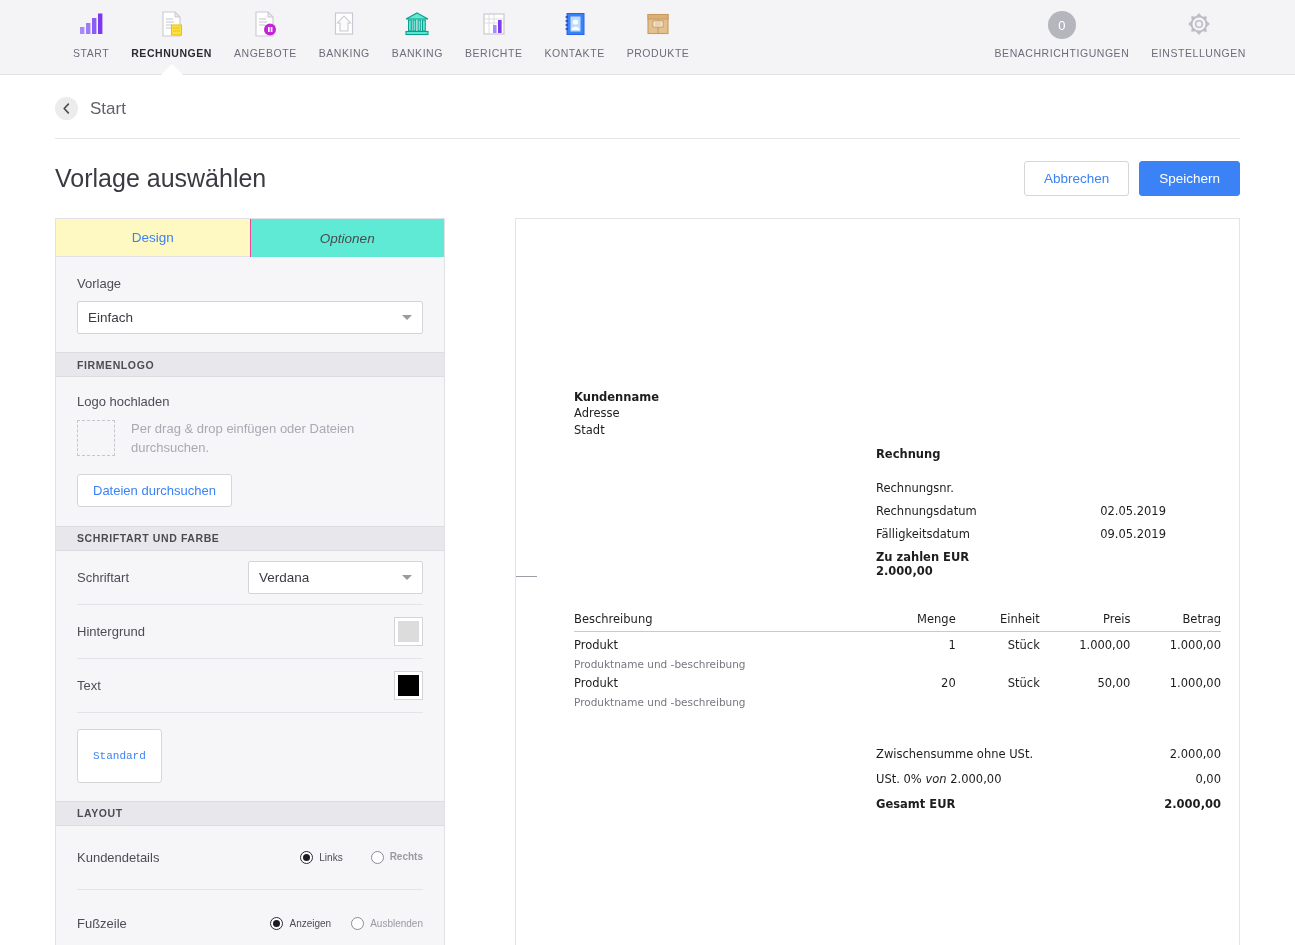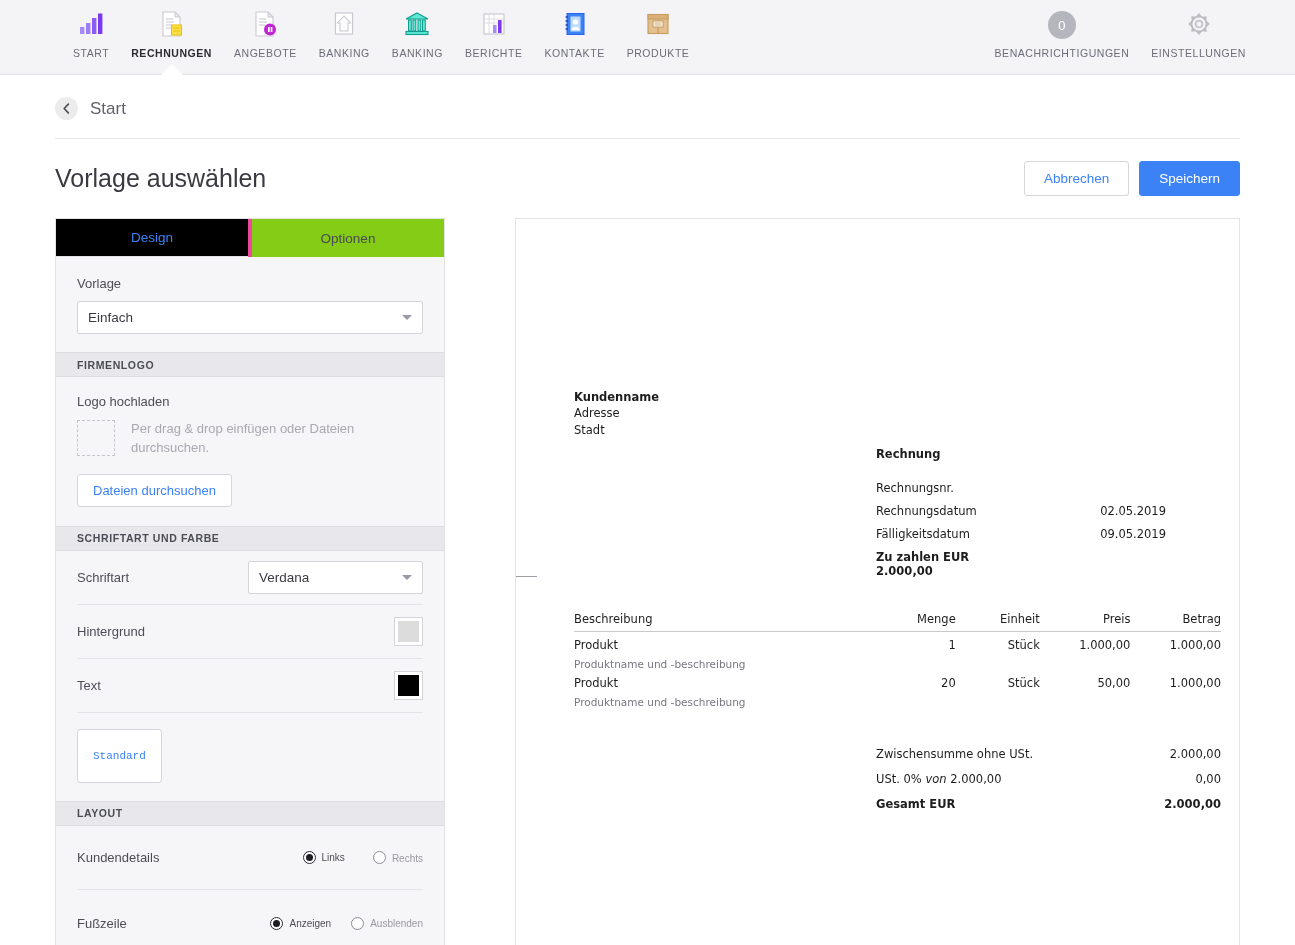--- a/index.html
+++ b/index.html
@@ -109,28 +109,29 @@
   .tabs { display: flex; height: 38px; }
   .tab {
     flex: 1;
     display: flex; align-items: center; justify-content: center;
     font-size: 13.5px;
     cursor: pointer;
     border-bottom: 1px solid #e2e2e6;
   }
   .tab.active {
     color: #3b82f6;
-    background: #000000;
+    background: #fef9c3;
     border-bottom: 1px solid #e2e2e6;
   }
   .tab.inactive {
     color: #4a4a52;
-    background: #84cc16;
-    border-left: 4px solid #ec4899;
+    background: #5eead4;
+    border-left: 1px solid #ec4899;
     border-bottom: none;
+    font-style: italic;
   }
   .pad { padding: 0 21px; }
   .field-label { font-size: 13px; color: #4d4d56; }
   .sel {
     position: relative;
     background: #ffffff;
     border: 1px solid #d4d4d9;
     border-radius: 2px;
     height: 33px;
     display: flex; align-items: center;
@@ -465,21 +466,21 @@
     <div class="section-head">LAYOUT</div>
 
     <div class="pad">
       <div class="row-line" style="height:64px;">
         <span class="field-label">Kundendetails</span>
         <div style="margin-left:auto;display:flex;align-items:center;gap:28px;">
           <label style="display:flex;align-items:center;">
             <span class="radio on"></span>
             <span class="radio-label">Links</span>
           </label>
-          <label style="display:flex;align-items:flex-end;">
+          <label style="display:flex;align-items:flex-start;font-weight:bold;">
             <span class="radio"></span>
             <span class="radio-label off">Rechts</span>
           </label>
         </div>
       </div>
       <div class="row-line" style="height:68px;border-bottom:none;">
         <span class="field-label">Fußzeile</span>
         <div style="margin-left:auto;display:flex;align-items:center;gap:20px;">
           <label style="display:flex;align-items:center;">
             <span class="radio on"></span>

